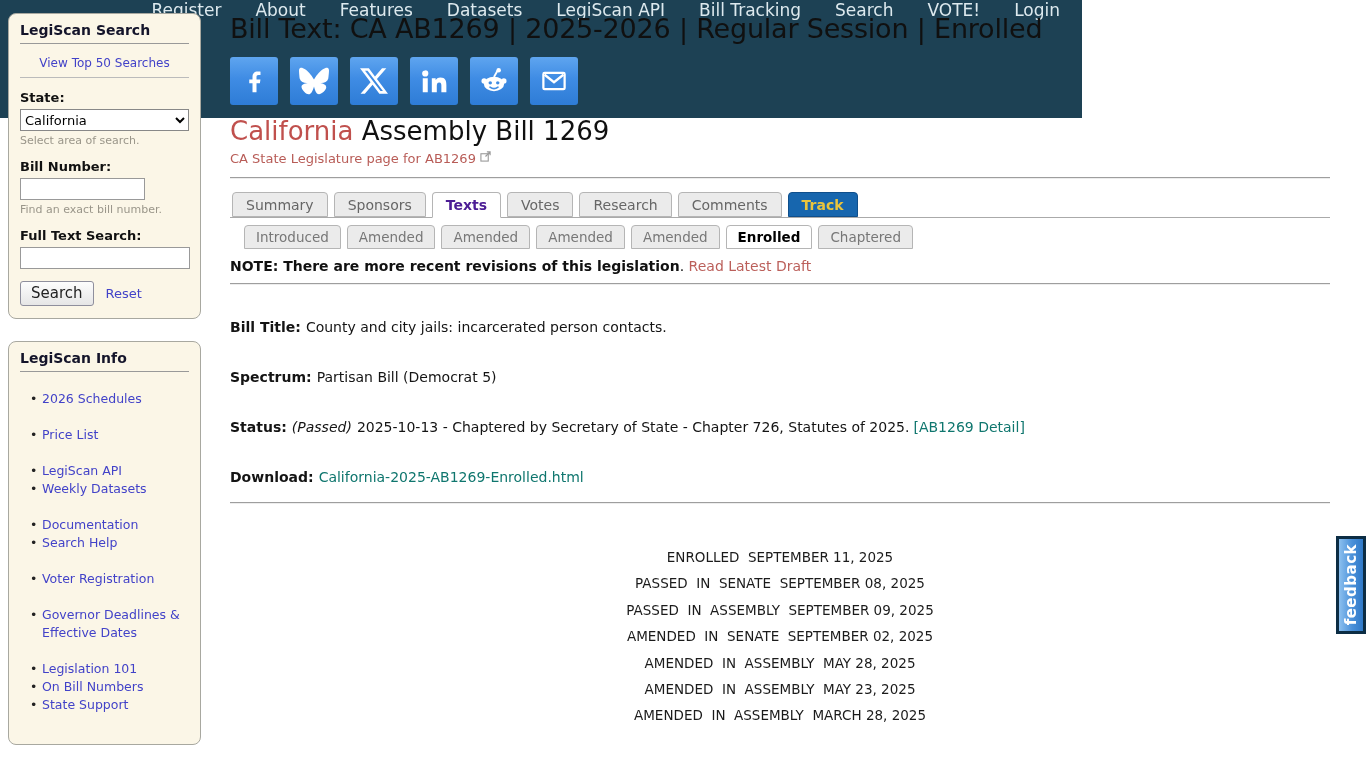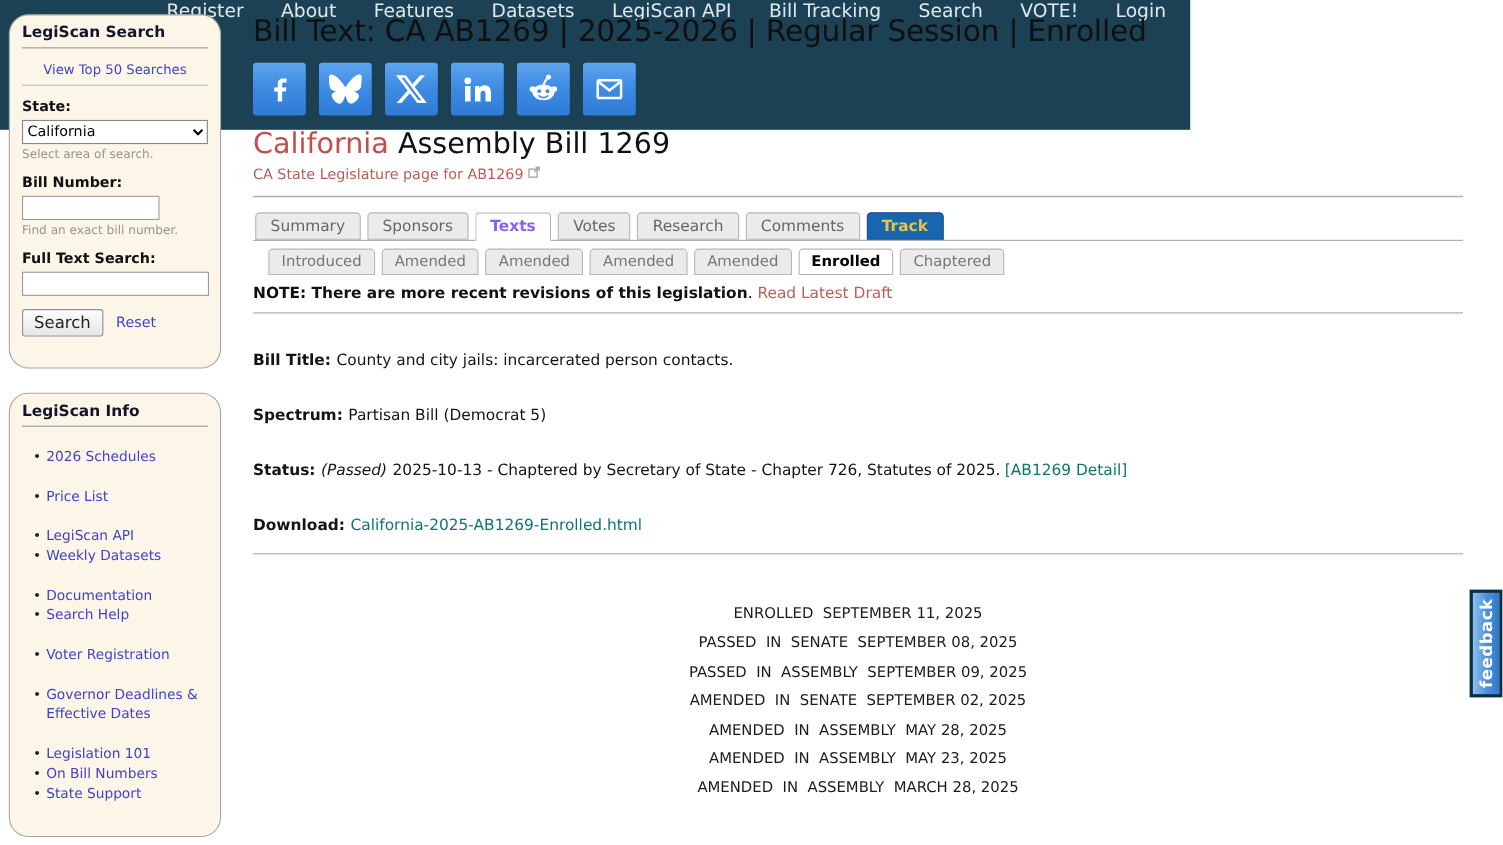--- a/index.html
+++ b/index.html
@@ -13,22 +13,22 @@
   .home-link span { color:#a34a4a; font-size:13px; padding-top:5px; }
   .main-nav { position:absolute; top:0; right:22px; display:flex; gap:34px; }
   .main-nav a { color:#dde9ee; font-size:17px; line-height:21px; text-decoration:none;
     cursor:pointer; white-space:nowrap; }
 
   
   .page { position:relative; width:1082px; }
 
   
   .sidebar { position:absolute; left:8px; top:13px; width:193px; }
-  .sidebox { background:#fbf6e7; border:1px solid #a8a8a0; border-radius:18px;
-    padding:8px 11px 28px 11px; }
+  .sidebox { background:#fbf6e7; border:1px solid #a8a8a0; border-radius:8px;
+    padding:8px 11px 12px 11px; }
   .sidebox h3 { font-size:14px; font-weight:bold; color:#14142a; padding-bottom:5px;
     border-bottom:1px solid #999; }
   .top50 { text-align:center; padding:8px 0 6px 0; border-bottom:1px solid #bbb; }
   .top50 a { color:#4242c8; font-size:12px; text-decoration:none; cursor:pointer; }
   .fieldlabel { font-size:13px; font-weight:bold; color:#111; margin-top:12px; }
   .sidebox select { width:100%; height:22px; font-size:13px; margin-top:4px;
     font-family:"DejaVu Sans",sans-serif; background:#fff; border:1px solid #888; }
   .helper { font-size:11px; color:#9a968a; margin-top:3px; }
   .helper b a { color:#4242c8; text-decoration:none; font-size:11px; cursor:pointer; }
   .in-bill { width:125px; } .in-full { width:170px; }
@@ -58,21 +58,21 @@
   .leg-link { margin-top:5px; font-size:13px; }
   .leg-link a { color:#b85c57; text-decoration:none; cursor:pointer; }
   hr.groove { border:0; border-top:1px solid #9e9e9e; border-bottom:1px solid #ededed;
     margin-top:11px; }
 
   .tabrow { display:flex; gap:6px; margin-top:13px; border-bottom:1px solid #aaa;
     padding-left:2px; }
   .tab { font-size:14px; padding:4px 13px 3px 13px; border:1px solid #b5b5b5;
     border-radius:4px 4px 0 0; background:#ebebeb; color:#666; cursor:pointer;
     margin-bottom:0; white-space:nowrap; }
-  .tab.active { background:#fff; color:#8b5cf6; font-weight:bold; border-bottom-color:#fff;
+  .tab.active { background:#fff; color:#4c1d95; font-weight:bold; border-bottom-color:#fff;
     margin-bottom:-1px; }
   .tab.track { background:#1766ae; border-color:#0f4f8c; color:#e9c43d; font-weight:bold; }
   .tabrow2 { display:flex; gap:6px; margin-top:7px; margin-left:12px; border-bottom:0; }
   .tabrow2 .tab { font-size:13.5px; padding:3px 11px; color:#777; }
   .tabrow2 .tab.active { color:#000; border-bottom-color:#b5b5b5; margin-bottom:0; }
 
   .note { margin-top:9px; font-size:14px; color:#111; }
   .note b { font-weight:bold; }
   .note a { color:#bb5f5a; text-decoration:none; cursor:pointer; }
   .fld { margin-top:34px; font-size:14px; color:#141414; }

